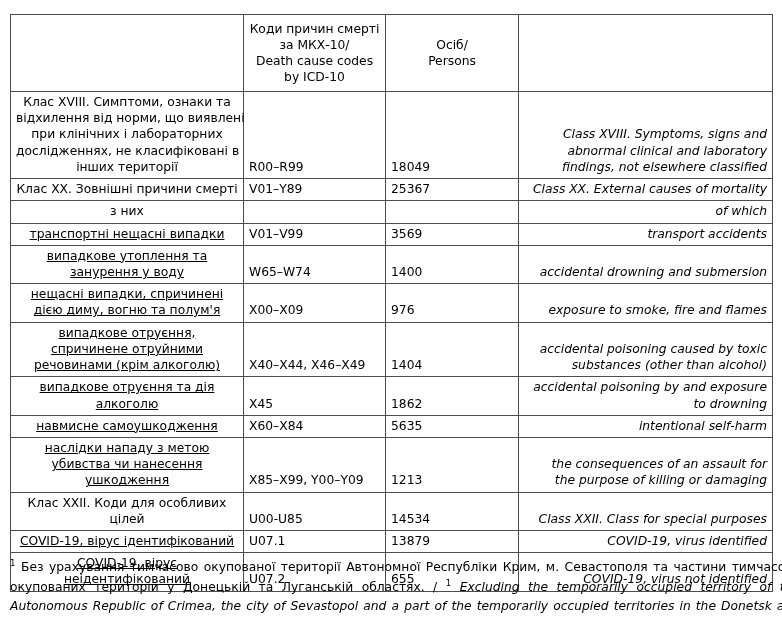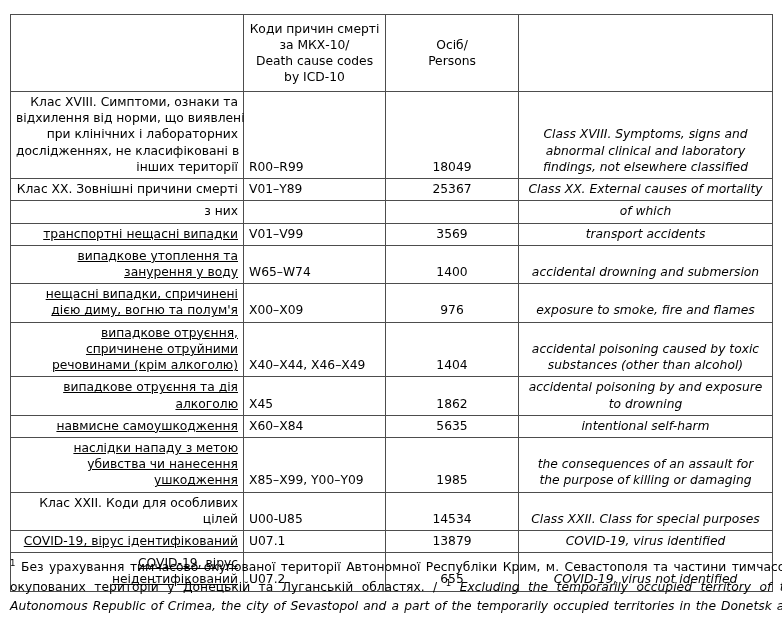--- a/index.html
+++ b/index.html
@@ -37,24 +37,24 @@
     vertical-align: bottom;
     line-height: 1.32;
     margin-top: 38px;
   }
   
   col.c-name { width: 233px; }
   col.c-code { width: 142px; }
   col.c-num  { width: 133px; }
   col.c-eng  { width: 254px; }
 
-  td.c-name  { text-align: right; }
+  td.c-name  { text-align: center; }
   td.c-code  { }
-  td.c-num   { text-align: center; }
-  td.c-eng   { font-style: italic; text-align: center; }
+  td.c-num   { text-align: left; }
+  td.c-eng   { font-style: italic; text-align: right; }
 
   
   tr.head td {
     vertical-align: middle;
     text-align: center;
     height: 70px;
     padding-top: 3px;
     padding-bottom: 3px;
   }
   tr.head td.c-name { }
@@ -220,21 +220,21 @@
             <span class="ln">intentional self-harm</span>
           </td>
         </tr>
         <tr>
           <td class="c-name lvl2">
             <span class="ln">наслідки нападу з метою</span>
             <span class="ln">убивства чи нанесення</span>
             <span class="ln">ушкодження</span>
           </td>
           <td class="c-code">X85–X99, Y00–Y09</td>
-          <td class="c-num">1985</td>
+          <td class="c-num">1213</td>
           <td class="c-eng">
             <span class="ln">the consequences of an assault for</span>
             <span class="ln">the purpose of killing or damaging</span>
           </td>
         </tr>
         <tr>
           <td class="c-name lvl0">
             <span class="ln">Клас XXII. Коди для особливих</span>
             <span class="ln">цілей</span>
           </td>

